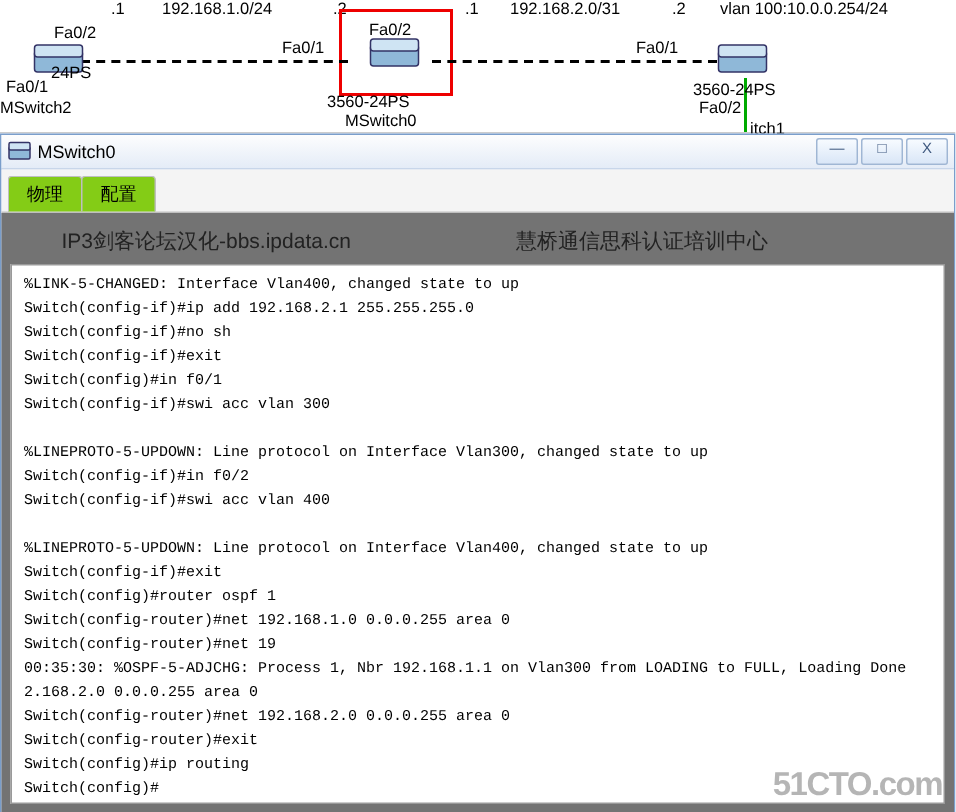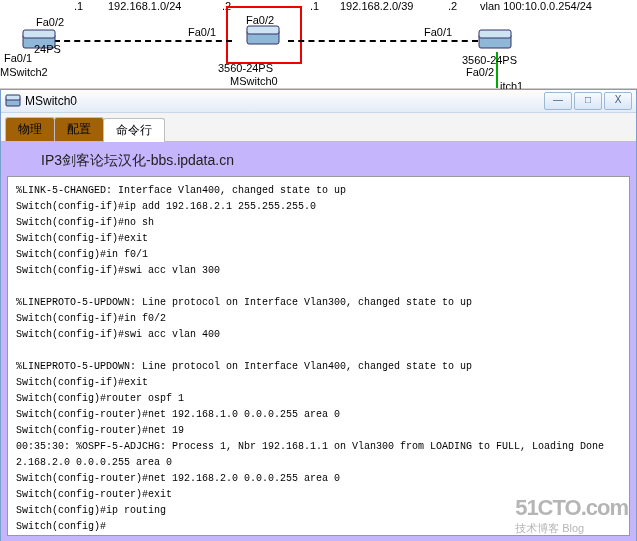--- a/index.html
+++ b/index.html
@@ -10,38 +10,38 @@
   .hl{position:absolute;border:2px solid #e00;}
   .dash{position:absolute;border-top:2px dashed #000;height:0}
   .vline{position:absolute;border-left:2px solid #0a0;width:0}
   .window{border:1px solid #7a9ecb;background:#eaf1fb;}
   .titlebar{height:22px;display:flex;align-items:center;padding:0 4px;background:linear-gradient(#fdfdfe,#e4ecf7);border-bottom:1px solid #c8d6ea}
   .titlebar .icon{width:16px;height:16px;margin-right:4px}
   .title-text{flex:1;font-size:12px;color:#000}
   .winbtns{display:flex;gap:2px}
   .winbtn{width:26px;height:16px;border:1px solid #9fb6d4;background:linear-gradient(#f7fbff,#d9e6f7);border-radius:2px;font-size:10px;line-height:14px;text-align:center;color:#405a80}
   .tabs{display:flex;background:#f4f4f4;border-bottom:1px solid #bfbfbf;padding-top:4px;padding-left:4px;gap:0}
-  .tab{padding:3px 12px;border:1px solid #bfbfbf;border-bottom:none;background:#a16207;font-size:12px;border-radius:3px 3px 0 0;margin-right:-1px}
+  .tab{padding:3px 12px;border:1px solid #bfbfbf;border-bottom:none;background:#84cc16;font-size:12px;border-radius:3px 3px 0 0;margin-right:-1px}
   .tab.active{background:#fff;position:relative;top:1px}
-  .body{background:#c4b5fd;padding:6px}
+  .body{background:#737373;padding:6px}
   .subtitle{display:flex;justify-content:flex-start;gap:110px;padding:4px 12px 6px 34px;font-size:14px;color:#222}
   .console{background:#fff;border:1px solid #999;padding:6px 8px;font-family:"Courier New",monospace;font-size:10px;line-height:16px;white-space:pre-wrap;height:346px;overflow:hidden;color:#000}
   .watermark{position:absolute;right:8px;bottom:6px;color:rgba(120,120,120,.55);font-family:Arial;text-align:left;pointer-events:none}
   .watermark .big{font-size:22px;font-weight:bold;letter-spacing:-1px}
   .watermark .sm{font-size:11px}
 </style>
 </head>
 <body>
 
 <div class="topo">
   <span class="lbl" style="left:74px;top:0">.1</span>
   <span class="lbl" style="left:108px;top:0">192.168.1.0/24</span>
   <span class="lbl" style="left:222px;top:0">.2</span>
   <span class="lbl" style="left:310px;top:0">.1</span>
-  <span class="lbl" style="left:340px;top:0">192.168.2.0/39</span>
+  <span class="lbl" style="left:340px;top:0">192.168.2.0/31</span>
   <span class="lbl" style="left:448px;top:0">.2</span>
   <span class="lbl" style="left:480px;top:0">vlan 100:10.0.0.254/24</span>
 
   <div class="hl" style="left:226px;top:6px;width:72px;height:54px"></div>
 
   <div class="dash" style="left:54px;top:40px;width:178px"></div>
   <div class="dash" style="left:288px;top:40px;width:190px"></div>
   <div class="vline" style="left:496px;top:52px;height:36px"></div>
 
   <div class="switch-icon" style="left:22px;top:28px">
@@ -92,26 +92,26 @@
     <div class="winbtns">
       <div class="winbtn">—</div>
       <div class="winbtn">□</div>
       <div class="winbtn">X</div>
     </div>
   </div>
 
   <div class="tabs">
     <div class="tab">物理</div>
     <div class="tab">配置</div>
-    <div class="tab active">命令行</div>
   </div>
 
   <div class="body">
     <div class="subtitle">
       <span>IP3剑客论坛汉化-bbs.ipdata.cn</span>
+      <span>慧桥通信思科认证培训中心</span>
     </div>
     <div class="console" id="console">%LINK-5-CHANGED: Interface Vlan400, changed state to up
 Switch(config-if)#ip add 192.168.2.1 255.255.255.0
 Switch(config-if)#no sh
 Switch(config-if)#exit
 Switch(config)#in f0/1
 Switch(config-if)#swi acc vlan 300
 
 %LINEPROTO-5-UPDOWN: Line protocol on Interface Vlan300, changed state to up
 Switch(config-if)#in f0/2
@@ -125,15 +125,14 @@
 00:35:30: %OSPF-5-ADJCHG: Process 1, Nbr 192.168.1.1 on Vlan300 from LOADING to FULL, Loading Done
 2.168.2.0 0.0.0.255 area 0
 Switch(config-router)#net 192.168.2.0 0.0.0.255 area 0
 Switch(config-router)#exit
 Switch(config)#ip routing
 Switch(config)#</div>
   </div>
 
   <div class="watermark">
     <div class="big">51CTO.com</div>
-    <div class="sm">技术博客   Blog</div>
   </div>
 </div>
 
 </body></html>

